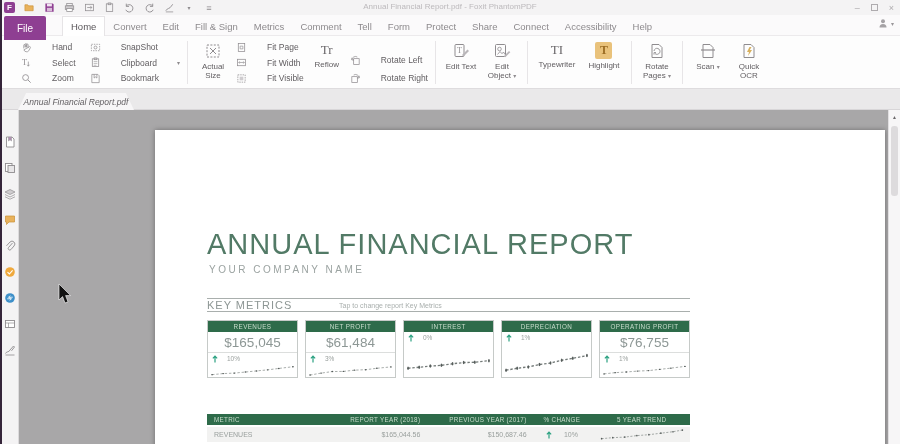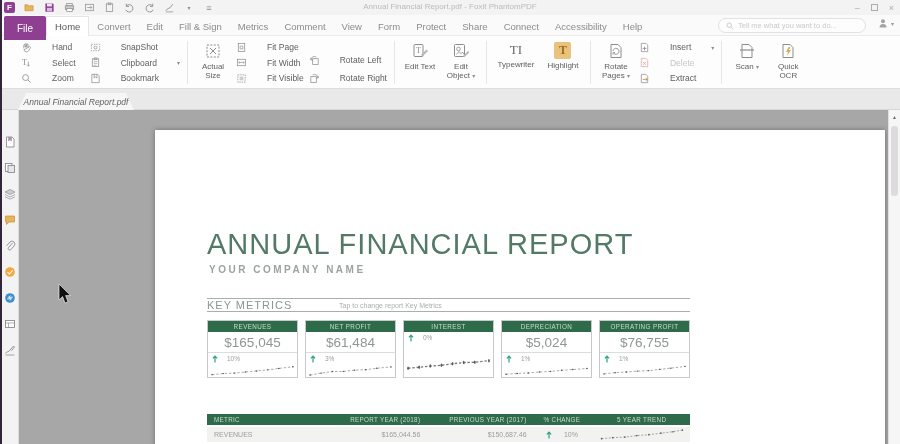--- a/index.html
+++ b/index.html
@@ -13,21 +13,21 @@
   .qicon { width:12px; height:12px; display:flex; align-items:center; justify-content:center; font-size:9px; color:#8f8c8f; }
   .qicon.logo { background:#8e3f92; color:#fff; border-radius:2px; font-size:8px; font-weight:bold; width:11px; height:11px; }
   .qicon svg { width:11px; height:11px; }
   .win-title { position:absolute; left:0; right:0; top:2px; text-align:center; font-size:8px; color:#bcb9bc; }
   .win-controls { position:absolute; right:6px; top:1px; display:flex; gap:11px; align-items:center; color:#aeabae; font-size:9px; height:13px; }
   .win-controls .maxbox { width:7px; height:7px; border:1px solid #aeabae; display:inline-block; }
 
   
   .menubar { position:absolute; left:2px; top:15px; right:0; height:21px; background:#fbfafb; border-bottom:1px solid #eceaec; z-index:5; }
   .file-btn { position:absolute; left:2px; top:1px; height:20px; padding:12px 13px; background:#8e3f92; color:#fff; font-size:10px; display:flex; align-items:center; border-radius:2px 2px 0 0; }
-  .menu-tabs { position:absolute; left:44px; top:1px; height:20px; display:flex;text-align:center; }
+  .menu-tabs { position:absolute; left:60px; top:1px; height:20px; display:flex;text-align:center; }
   .menu-tab { font-size:9.5px; color:#8d8a8d; padding:0 8px; display:flex; align-items:center; }
   .menu-tab.active { background:#fff; color:#5a565a; border:1px solid #e6e4e6; border-bottom:none; }
   .searchbox { position:absolute; right:34px; top:3px; width:148px; height:15px; border:1px solid #e3e1e3; border-radius:8px; background:#fdfdfd; display:flex; align-items:center; gap:4px; padding:0 7px; }
   .searchbox svg { width:8px; height:8px; flex:none; }
   .searchbox input { border:none; outline:none; background:transparent; font-size:7.5px; color:#9a979a; width:100%; font-family:"Liberation Sans", sans-serif; }
   .searchbox input::placeholder { color:#cbc8cb; }
   .user-chip { position:absolute; right:6px; top:3px; display:flex; align-items:center; gap:3px; color:#9a979a; }
   .user-chip svg { width:10px; height:10px; }
   .user-chip .caret { font-size:6px; color:#9a979a; }
 
@@ -55,21 +55,21 @@
   .nav-rail { position:absolute; left:0; top:0; bottom:0; width:17px; background:#f4f3f4; border-right:1px solid #dcdadc; display:flex; flex-direction:column; align-items:center; gap:14px; padding-top:26px; }
   .nav-rail .nicon { width:12px; height:12px; display:flex; align-items:center; justify-content:center; }
   .nav-rail svg { width:12px; height:12px; }
   .canvas { position:absolute; left:17px; right:12px; top:0; bottom:0; background:#a8a7a8; overflow:hidden; }
   .vscroll { position:absolute; right:0; top:0; bottom:0; width:12px; background:#f7f6f7; border-left:1px solid #e1dfe1; }
   .vscroll .up { height:13px; display:flex; align-items:center; justify-content:center; font-size:5px; color:#6b686b; }
   .vscroll .thumb { position:absolute; left:2px; right:2px; top:16px; height:70px; background:#dddbdd; border-radius:3px; }
 
   .page { position:absolute; left:136px; top:20px; width:730px; height:600px; background:#fff; box-shadow:0 0 5px rgba(0,0,0,0.35); }
   .doc-title { position:absolute; left:52px; top:98px; font-size:29px; color:#527a66; letter-spacing:1px; }
-  .doc-subtitle { position:absolute; left:54px; top:134px; font-size:10px; color:#9ba3a1; letter-spacing:2.5px;font-weight:bold; }
+  .doc-subtitle { position:absolute; left:54px; top:134px; font-size:10px; color:#9ba3a1; letter-spacing:2.5px; }
 
   .sec-head { position:absolute; left:52px; width:483px; height:14px; border-top:1px solid #a9afad; border-bottom:1px solid #a9afad; display:flex; align-items:center; }
   .sec-head.km { top:168px; }
   .sec-head.am { top:262px; }
   .sec-label { font-size:11px; color:#8d9694; letter-spacing:1px; width:132px; flex:none; }
   .sec-hint { font-size:7px; color:#a9afad; }
 
   .cards { position:absolute; left:52px; top:190px; width:483px; height:58px; display:flex; gap:7px; }
   .card { flex:1; border:1px solid #c6cac8; background:#fff; display:flex; flex-direction:column; }
   .card-h { height:11px; background:#2e6b4a; color:#c9ddcc; font-size:6.3px; letter-spacing:0.4px; display:flex; align-items:center; justify-content:center; white-space:nowrap; }
@@ -163,35 +163,28 @@
 
   <div class="menubar">
     <div class="file-btn">File</div>
     <div class="menu-tabs">
       <span class="menu-tab active">Home</span>
       <span class="menu-tab">Convert</span>
       <span class="menu-tab">Edit</span>
       <span class="menu-tab">Fill &amp; Sign</span>
       <span class="menu-tab">Metrics</span>
       <span class="menu-tab">Comment</span>
-      <span class="menu-tab">View</span>
+      <span class="menu-tab">Tell</span>
       <span class="menu-tab">Form</span>
       <span class="menu-tab">Protect</span>
       <span class="menu-tab">Share</span>
       <span class="menu-tab">Connect</span>
       <span class="menu-tab">Accessibility</span>
       <span class="menu-tab">Help</span>
     </div>
-    <div class="searchbox">
-      <svg viewBox="0 0 10 10">
-          <circle cx="4" cy="4" r="2.8" fill="none" stroke="#c4c1c4" stroke-width="1"></circle>
-          <path d="M6.2,6.2 L9,9" stroke="#c4c1c4" stroke-width="1"></path>
-        </svg>
-      <input type="text" placeholder="Tell me what you want to do..." style="">
-    </div>
     <div class="user-chip">
       <svg viewBox="0 0 10 10">
           <circle cx="5" cy="3.2" r="2" fill="#a5a2a5"></circle>
           <path d="M1.5,9.5 a3.5,3.5 0 0 1 7,0 z" fill="#a5a2a5"></path>
         </svg>
       <span class="caret">▾</span>
     </div>
   </div>
 
   <div class="ribbon">
@@ -271,20 +264,24 @@
           <span>Fit Width</span>
         </div>
         <div class="sbtn">
           <svg viewBox="0 0 12 12">
               <rect x="2" y="2" width="8" height="8" fill="none" stroke="#8f8c8f" stroke-width="0.8" stroke-dasharray="1.6,1"></rect>
               <rect x="4" y="4" width="4" height="4" fill="#cfcccf"></rect>
             </svg>
           <span>Fit Visible</span>
         </div>
       </div>
+      <div class="bbtn">
+        <span class="ticon">Tr</span>
+        <span>Reflow</span>
+      </div>
       <div class="scol" style="justify-content:flex-end; gap:4px;">
         <div class="sbtn">
           <svg viewBox="0 0 12 12">
               <rect x="4" y="4" width="6" height="6.5" fill="none" stroke="#8f8c8f" stroke-width="0.8"></rect>
               <path d="M8,2.2 a4,4 0 0 0 -6,3" fill="none" stroke="#8f8c8f" stroke-width="0.8"></path>
               <path d="M2,3 v2.4 h2.4" fill="none" stroke="#8f8c8f" stroke-width="0.8"></path>
             </svg>
           <span>Rotate Left</span>
         </div>
         <div class="sbtn">
@@ -330,44 +327,20 @@
     </div>
     <div class="rdivider"></div>
     <div class="rgroup">
       <div class="bbtn">
         <svg viewBox="0 0 18 18">
             <path d="M4,2.5 h7 l3,3 v10 h-10 z" fill="none" stroke="#8f8c8f" stroke-width="1"></path>
             <path d="M6,9 a3,3 0 1 1 1,2.6" fill="none" stroke="#8f8c8f" stroke-width="0.9"></path>
             <path d="M6,12.6 v-2 h2" fill="none" stroke="#8f8c8f" stroke-width="0.9"></path>
           </svg>
         <span><span>Rotate Pages</span> <span class="caret">▾</span></span>
-      </div>
-      <div class="scol">
-        <div class="sbtn">
-          <svg viewBox="0 0 12 12">
-              <path d="M2.5,1.5 h5 l2,2 v7 h-7 z" fill="none" stroke="#8f8c8f" stroke-width="0.8"></path>
-              <path d="M6,5 v4 M4,7 h4" stroke="#8f8c8f" stroke-width="0.9"></path>
-            </svg>
-          <span>Insert</span>
-            <span class="caret">▾</span>
-        </div>
-        <div class="sbtn disabled">
-          <svg viewBox="0 0 12 12">
-              <path d="M2.5,1.5 h5 l2,2 v7 h-7 z" fill="none" stroke="#d8a5a5" stroke-width="0.8"></path>
-              <path d="M4.5,5.5 L7.5,8.5 M7.5,5.5 L4.5,8.5" stroke="#d8a5a5" stroke-width="0.9"></path>
-            </svg>
-          <span>Delete</span>
-        </div>
-        <div class="sbtn">
-          <svg viewBox="0 0 12 12">
-              <path d="M2.5,1.5 h5 l2,2 v7 h-7 z" fill="none" stroke="#8f8c8f" stroke-width="0.8"></path>
-              <path d="M4,7 h5 M7.3,5.5 L9,7 L7.3,8.5" fill="none" stroke="#c8913d" stroke-width="0.9"></path>
-            </svg>
-          <span>Extract</span>
-        </div>
       </div>
     </div>
     <div class="rdivider"></div>
     <div class="rgroup">
       <div class="bbtn">
         <svg viewBox="0 0 18 18">
             <path d="M4,2.5 h7 l3,3 v10 h-10 z" fill="none" stroke="#8f8c8f" stroke-width="1"></path>
             <path d="M2,8 h14" stroke="#8f8c8f" stroke-width="1.2"></path>
           </svg>
         <span><span>Scan</span> <span class="caret">▾</span></span>
@@ -519,21 +492,20 @@
                   <circle cx="37" cy="12" r="0.9"></circle>
                   <circle cx="48" cy="11.2" r="0.9"></circle>
                   <circle cx="59" cy="10.6" r="0.9"></circle>
                   <circle cx="70" cy="10.4" r="0.9"></circle>
                   <circle cx="84" cy="9.6" r="0.9"></circle>
                 </g>
               </svg>
           </div>
           <div class="card">
             <div class="card-h">DEPRECIATION</div>
-            <div class="card-v">$5,024</div>
             <div class="card-c">
                 <svg viewBox="0 0 7 9">
                   <path d="M3.5,8.5 V1.8 M1,3.8 L3.5,1.2 L6,3.8" fill="none" stroke="#2ba181" stroke-width="1.4"></path>
                 </svg>
                 <span>1%</span>
               </div>
             <svg class="spark" viewBox="0 0 88 18" preserveAspectRatio="none">
                 <polyline points="4,14.5 15,13.5 26,12.8 37,11.6 48,10.8 59,9.4 70,8.4 84,7" fill="none" stroke="#747b79" stroke-width="0.7" stroke-dasharray="2.4,1.8"></polyline>
                 <g fill="#565d5b">
                   <circle cx="4" cy="14.5" r="0.9"></circle>

